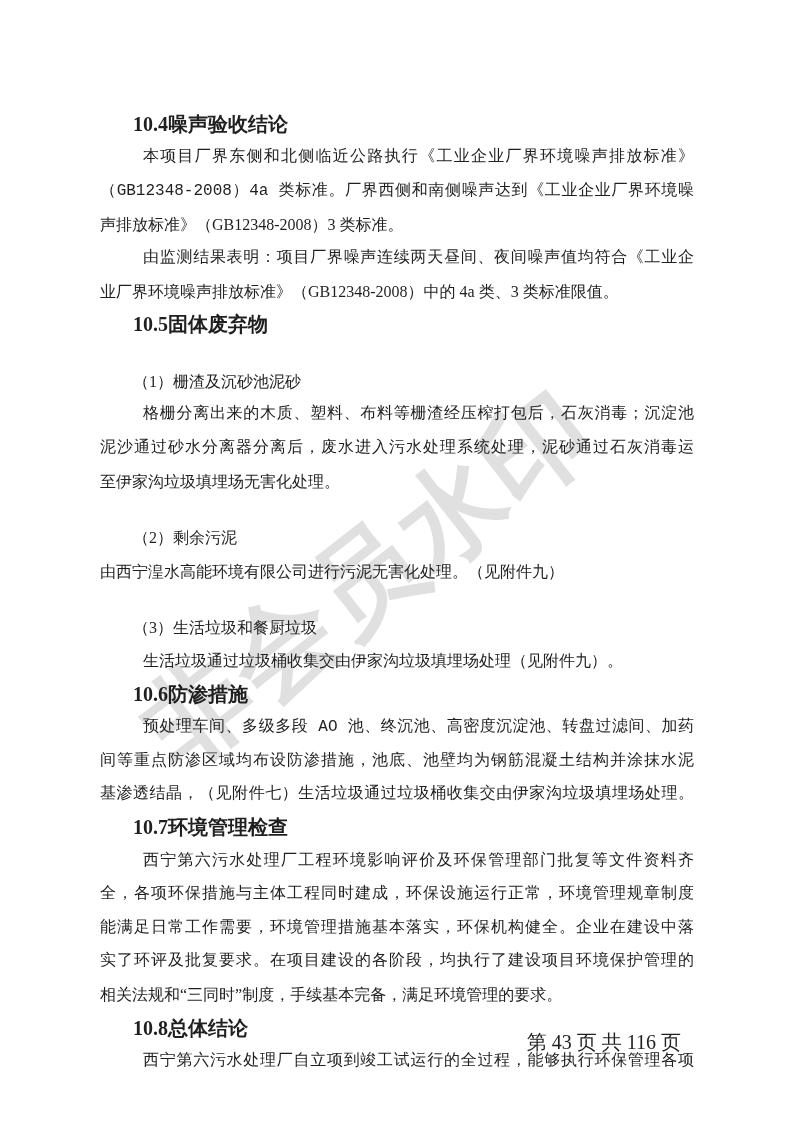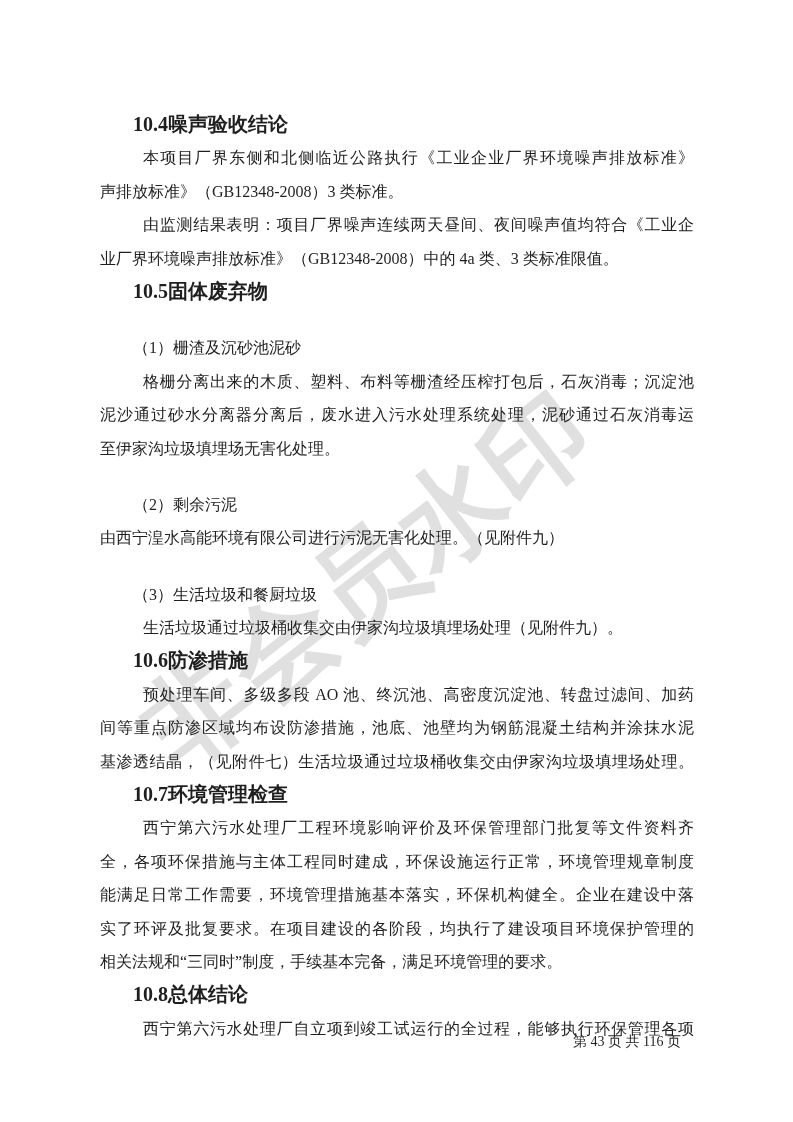--- a/index.html
+++ b/index.html
@@ -35,47 +35,49 @@
     line-height:33.4px;
     font-size:16px;
     white-space:nowrap;
     overflow:hidden;
   }
   .line.fill{
     white-space:normal;
     text-align:justify;
     text-align-last:justify;
     text-justify:inter-character;
+    font-family:Liberation Mono, monospace;
   }
   .line.h{
     font-weight:bold;
     font-size:20px;
     padding-left:33px;
   }
   .line.sub{padding-left:33px;margin-top:23px;}
   .line.pf{padding-left:43px;}
   .footer{
     position:absolute;
     right:112px;top:1031px;
-    font-size:14px;
+    font-size:20px;
     line-height:22px;
     z-index:1;
     color:#1f1f1f;
   }
 </style>
 </head>
 <body>
 
 <div class="page">
 
   <div class="watermark">非会员水印</div>
 
   <div class="content">
     <div class="line h">10.4噪声验收结论</div>
     <div class="line pf fill">本项目厂界东侧和北侧临近公路执行《工业企业厂界环境噪声排放标准》</div>
+    <div class="line fill">（GB12348-2008）4a 类标准。厂界西侧和南侧噪声达到《工业企业厂界环境噪</div>
     <div class="line">声排放标准》（GB12348-2008）3 类标准。</div>
     <div class="line pf fill">由监测结果表明：项目厂界噪声连续两天昼间、夜间噪声值均符合《工业企</div>
     <div class="line">业厂界环境噪声排放标准》（GB12348-2008）中的 4a 类、3 类标准限值。</div>
     <div class="line h">10.5固体废弃物</div>
     <div class="line sub">（1）栅渣及沉砂池泥砂</div>
     <div class="line pf fill">格栅分离出来的木质、塑料、布料等栅渣经压榨打包后，石灰消毒；沉淀池</div>
     <div class="line fill">泥沙通过砂水分离器分离后，废水进入污水处理系统处理，泥砂通过石灰消毒运</div>
     <div class="line">至伊家沟垃圾填埋场无害化处理。</div>
     <div class="line sub">（2）剩余污泥</div>
     <div class="line">由西宁湟水高能环境有限公司进行污泥无害化处理。（见附件九）</div>

